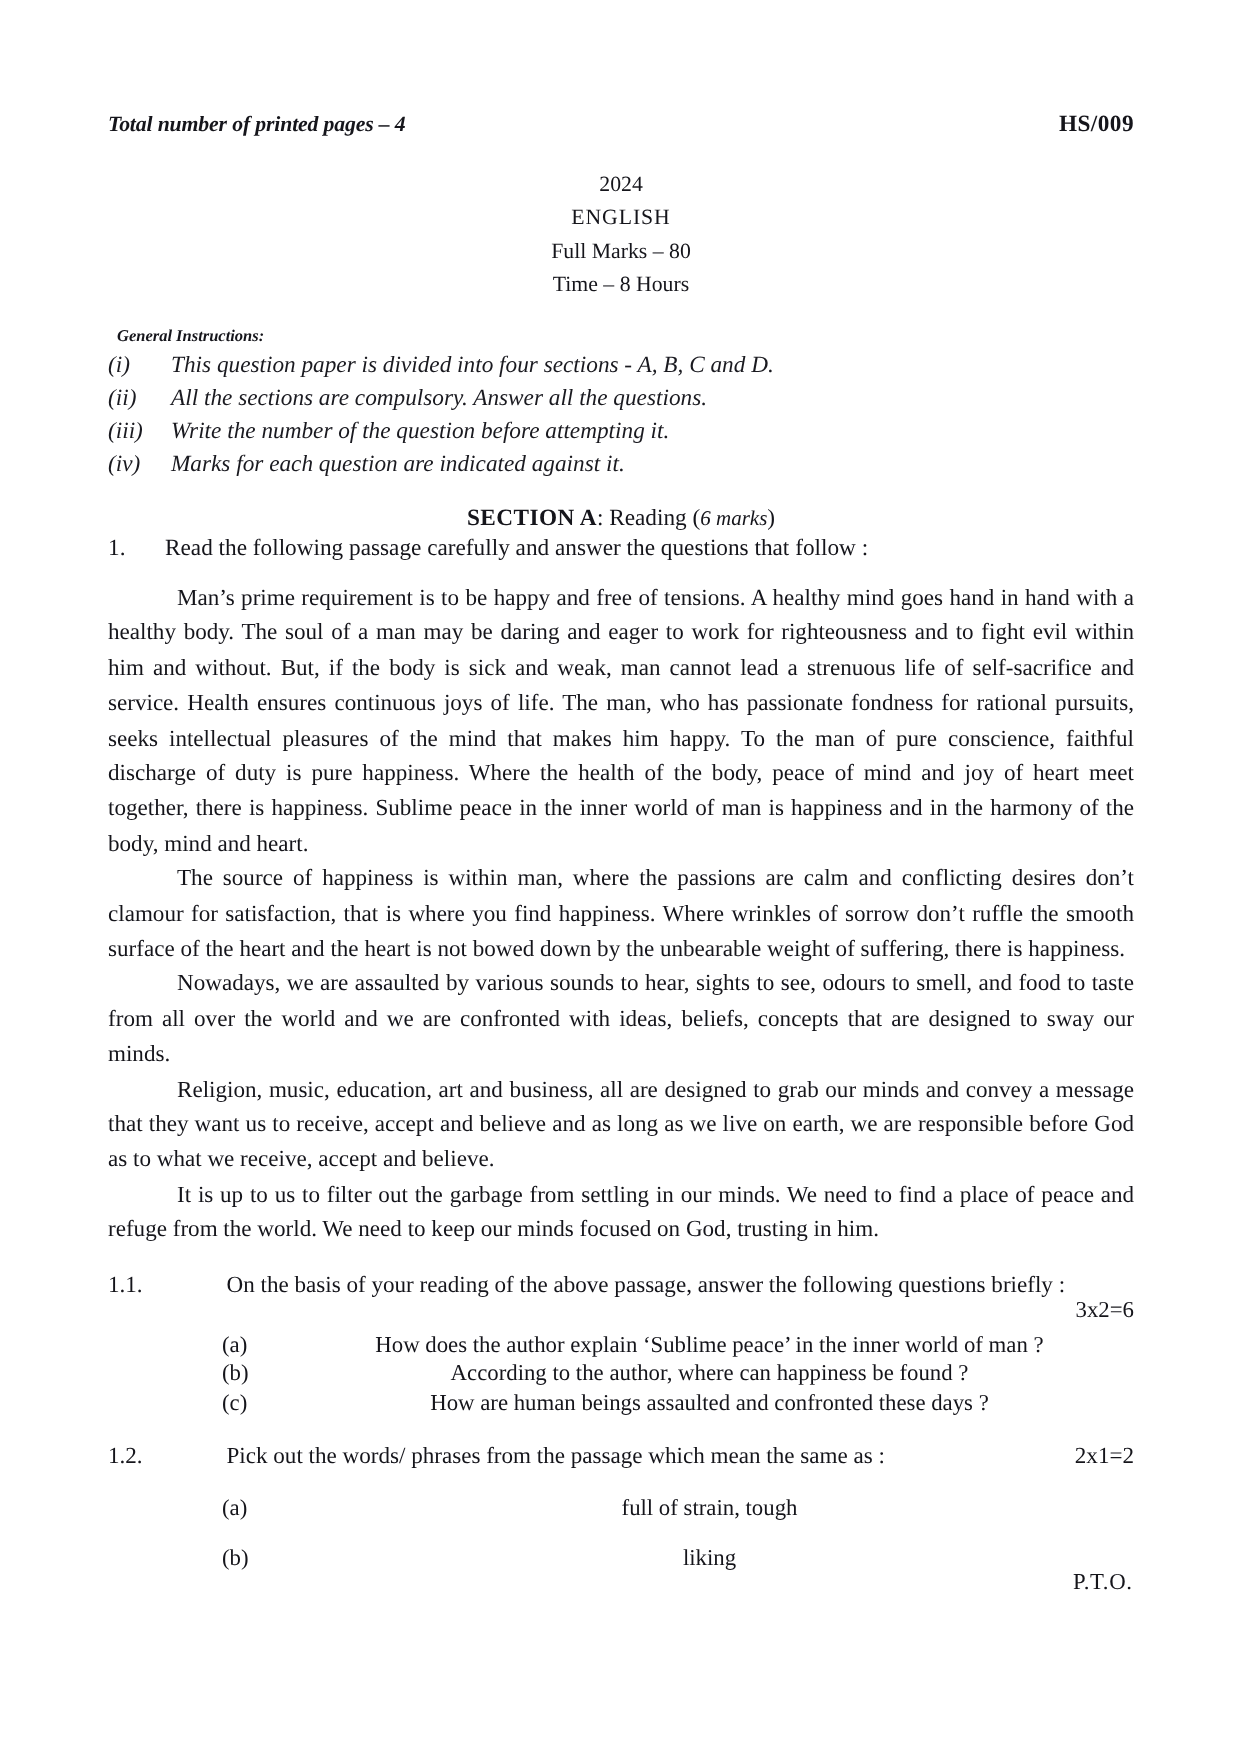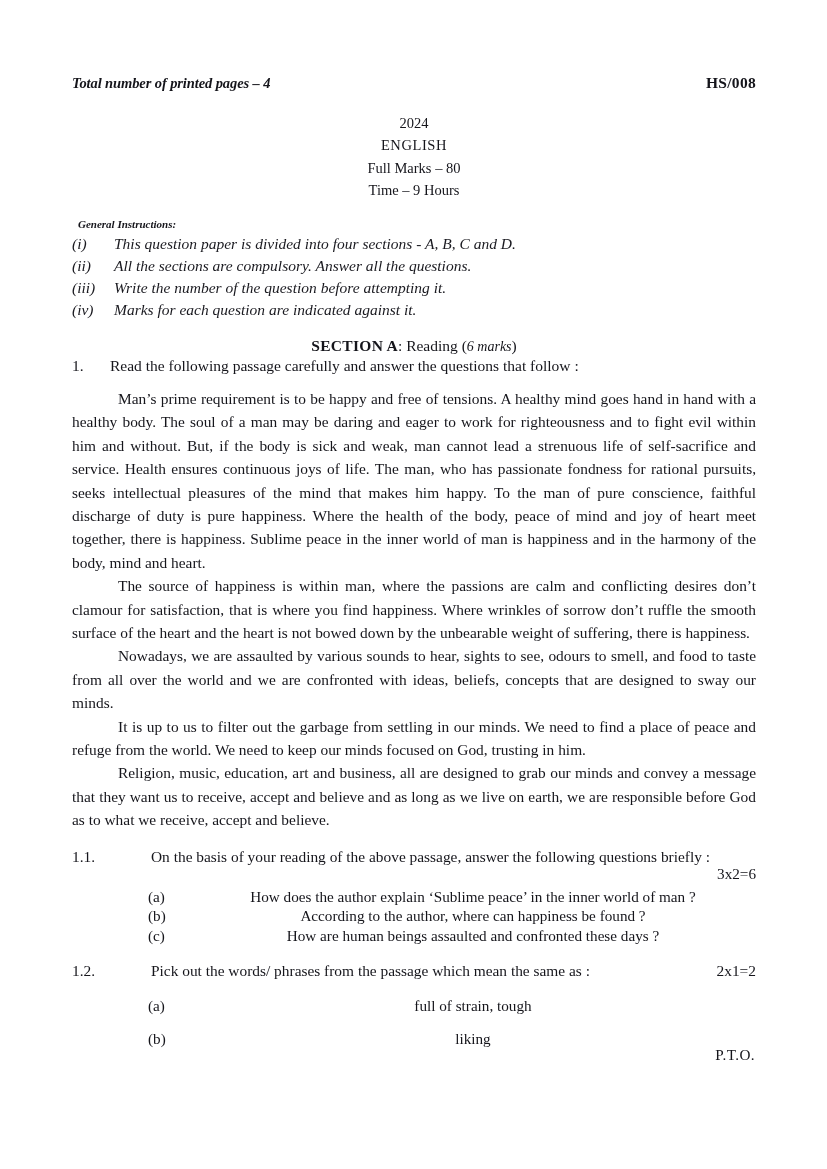--- a/index.html
+++ b/index.html
@@ -183,28 +183,28 @@
   }
 </style>
 </head>
 <body>
 
 <div class="page">
   <div class="content">
 
     <div class="header-row">
       <div class="printed-pages">Total number of printed pages – 4</div>
-      <div class="paper-code">HS/008</div>
+      <div class="paper-code">HS/009</div>
     </div>
 
     <div class="title-block">
       <div class="title-year">2024</div>
       <div class="title-subject">ENGLISH</div>
       <div>Full Marks – 80</div>
-      <div>Time – 9 Hours</div>
+      <div>Time – 8 Hours</div>
     </div>
 
     <div class="gi-wrap">
       <div class="gi-title">General Instructions:</div>
       <div class="gi-list">
         <div class="gi-item">
           <span class="gi-num">(i)</span>
           <span class="gi-text">This question paper is divided into four sections - A, B, C and D.</span>
         </div>
         <div class="gi-item">
@@ -228,22 +228,22 @@
 
     <div class="q-line">
       <span class="q-num">1.</span>
       <span class="q-body">Read the following passage carefully and answer the questions that follow :</span>
     </div>
 
     <div class="passage">
       <p>Man’s prime requirement is to be happy and free of tensions. A healthy mind goes hand in hand with a healthy body. The soul of a man may be daring and eager to work for righteousness and to fight evil within him and without. But, if the body is sick and weak, man cannot lead a strenuous life of self-sacrifice and service. Health ensures continuous joys of life. The man, who has passionate fondness for rational pursuits, seeks intellectual pleasures of the mind that makes him happy. To the man of pure conscience, faithful discharge of duty is pure happiness. Where the health of the body, peace of mind and joy of heart meet together, there is happiness. Sublime peace in the inner world of man is happiness and in the harmony of the body, mind and heart.</p>
       <p>The source of happiness is within man, where the passions are calm and conflicting desires don’t clamour for satisfaction, that is where you find happiness. Where wrinkles of sorrow don’t ruffle the smooth surface of the heart and the heart is not bowed down by the unbearable weight of suffering, there is happiness.</p>
       <p>Nowadays, we are assaulted by various sounds to hear, sights to see, odours to smell, and food to taste from all over the world and we are confronted with ideas, beliefs, concepts that are designed to sway our minds.</p>
+      <p>Religion, music, education, art and business, all are designed to grab our minds and convey a message that they want us to receive, accept and believe and as long as we live on earth, we are responsible before God as to what we receive, accept and believe.</p>
       <p>It is up to us to filter out the garbage from settling in our minds. We need to find a place of peace and refuge from the world. We need to keep our minds focused on God, trusting in him.</p>
-      <p>Religion, music, education, art and business, all are designed to grab our minds and convey a message that they want us to receive, accept and believe and as long as we live on earth, we are responsible before God as to what we receive, accept and believe.</p>
     </div>
 
     <div class="subq">
       <span class="subq-num">1.1.</span>
       <span class="q-body">On the basis of your reading of the above passage, answer the following questions briefly :</span>
     </div>
     <div class="marks-line">3x2=6</div>
 
     <div class="opt-list">
       <div class="opt-row">

